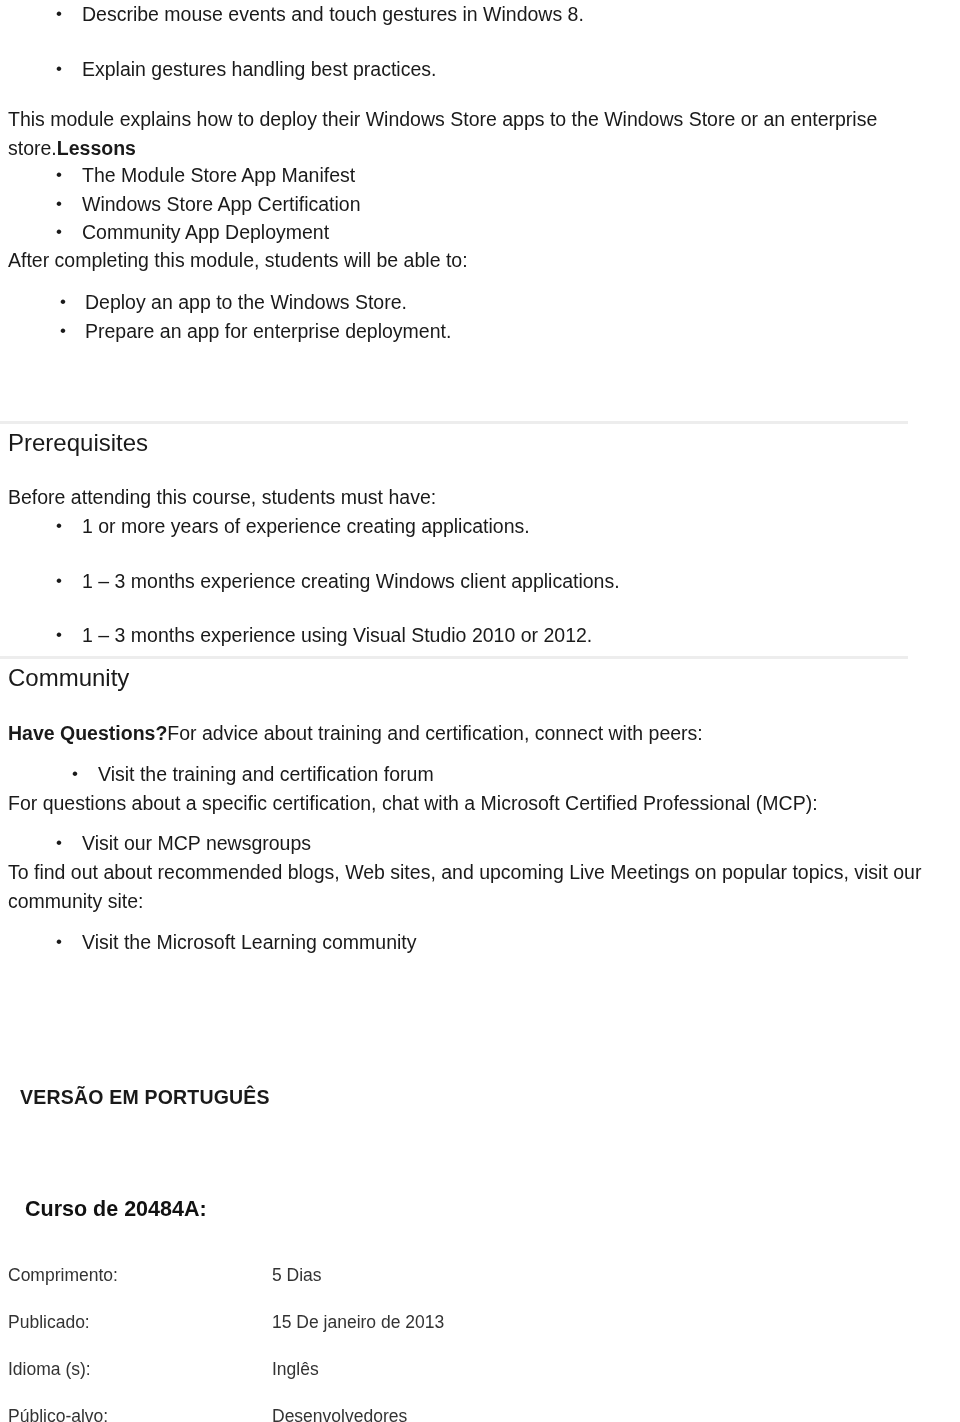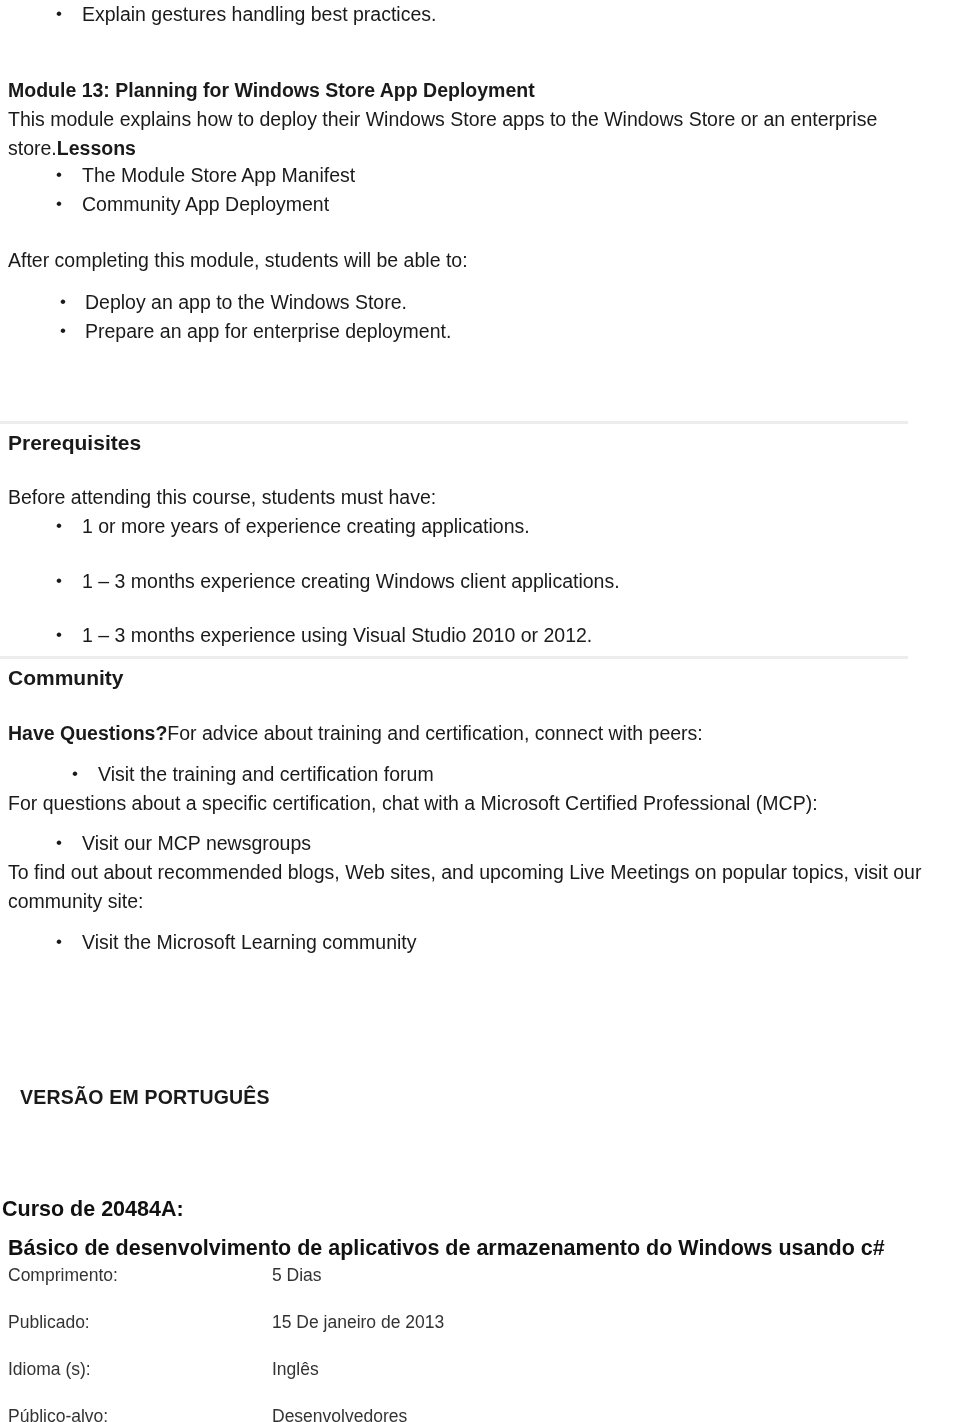--- a/index.html
+++ b/index.html
@@ -67,23 +67,23 @@
   ul.tight > li { margin-bottom: 0; }
   
   ul.spaced > li { margin-bottom: 26px; }
   ul.spaced > li:last-child { margin-bottom: 0; }
   
   ul.deep > li { padding-left: 85px; }
   ul.deep > li::before { left: 60px; }
 
   
   .section-head {
-    font-size: 21px;
+    font-size: 24px;
     line-height: 30px;
-    font-weight: 700;
+    font-weight: 400;
     color: #1a1a1a;
     padding: 0 0 0 8px;
     margin: 0;
   }
   .rule {
     height: 3px;
     background: #ededed;
     width: 908px;
     margin: 0;
     padding: 0;
@@ -96,21 +96,21 @@
     line-height: 28px;
     font-weight: 700;
     letter-spacing: 0.2px;
     padding-left: 20px;
     color: #1a1a1a;
   }
   .pt-course-code {
     font-size: 21.5px;
     line-height: 30px;
     font-weight: 700;
-    padding-left: 2px;
+    padding-left: 25px;
     color: #111111;
   }
   .pt-course-title {
     font-size: 21.5px;
     line-height: 30px;
     font-weight: 700;
     padding-left: 8px;
     color: #111111;
   }
   table.meta {
@@ -134,39 +134,42 @@
   .abs { position: absolute; left: 0; right: 0; }
 </style>
 </head>
 <body>
 
 <div class="page">
 
   <div class="abs" style="top:0px;">
     <ul class="bullets spaced">
       <li>
+        <span>Describe mouse events and touch gestures in Windows 8.</span>
+      </li>
+      <li>
         <span>Explain gestures handling best practices.</span>
       </li>
     </ul>
   </div>
 
-  <div class="abs" style="top:76px;">
-    <p class="para bold">Module 13: Planning for Windows Store App Deployment</p>
-  </div>
 
   <div class="abs" style="top:105px;">
     <p class="para"><span>This module explains how to deploy their Windows Store apps to the Windows Store or an enterprise store.</span><span class="b">Lessons</span></p>
   </div>
 
   <div class="abs" style="top:161px;">
     <ul class="bullets tight">
       <li>
         <span>The Module Store App Manifest</span>
       </li>
       <li>
+        <span>Windows Store App Certification</span>
+      </li>
+      <li>
         <span>Community App Deployment</span>
       </li>
     </ul>
   </div>
 
   <div class="abs" style="top:246px;">
     <p class="para">After completing this module, students will be able to:</p>
   </div>
 
   <div class="abs" style="top:288px;">
@@ -249,23 +252,20 @@
   </div>
 
   <div class="abs" style="top:1063px;">
     <p class="pt-label">VERSÃO EM PORTUGUÊS</p>
   </div>
 
   <div class="abs" style="top:1172px;">
     <p class="pt-course-code">Curso de 20484A:</p>
   </div>
 
-  <div class="abs" style="top:1211px;">
-    <p class="pt-course-title">Básico de desenvolvimento de aplicativos de armazenamento do Windows usando c#</p>
-  </div>
 
   <div class="abs" style="top:1263px;">
     <table class="meta">
       <tbody>
         <tr>
           <td class="k">Comprimento:</td>
           <td class="v">5 Dias</td>
         </tr>
         <tr>
           <td class="k">Publicado:</td>

